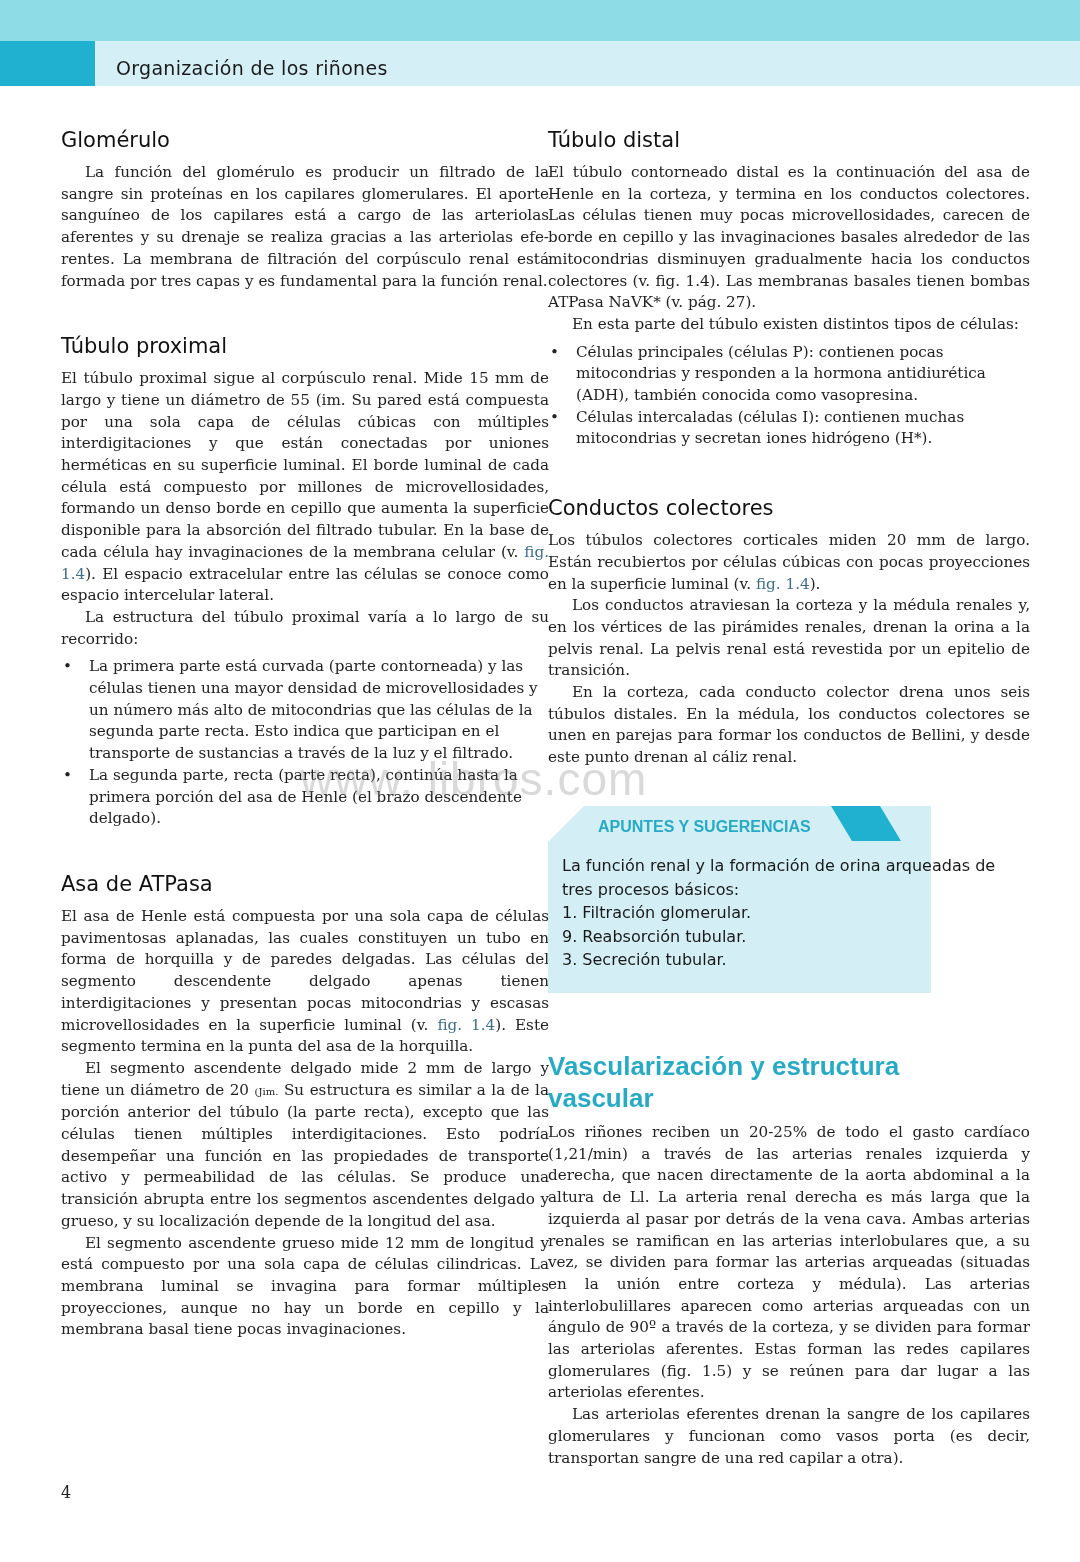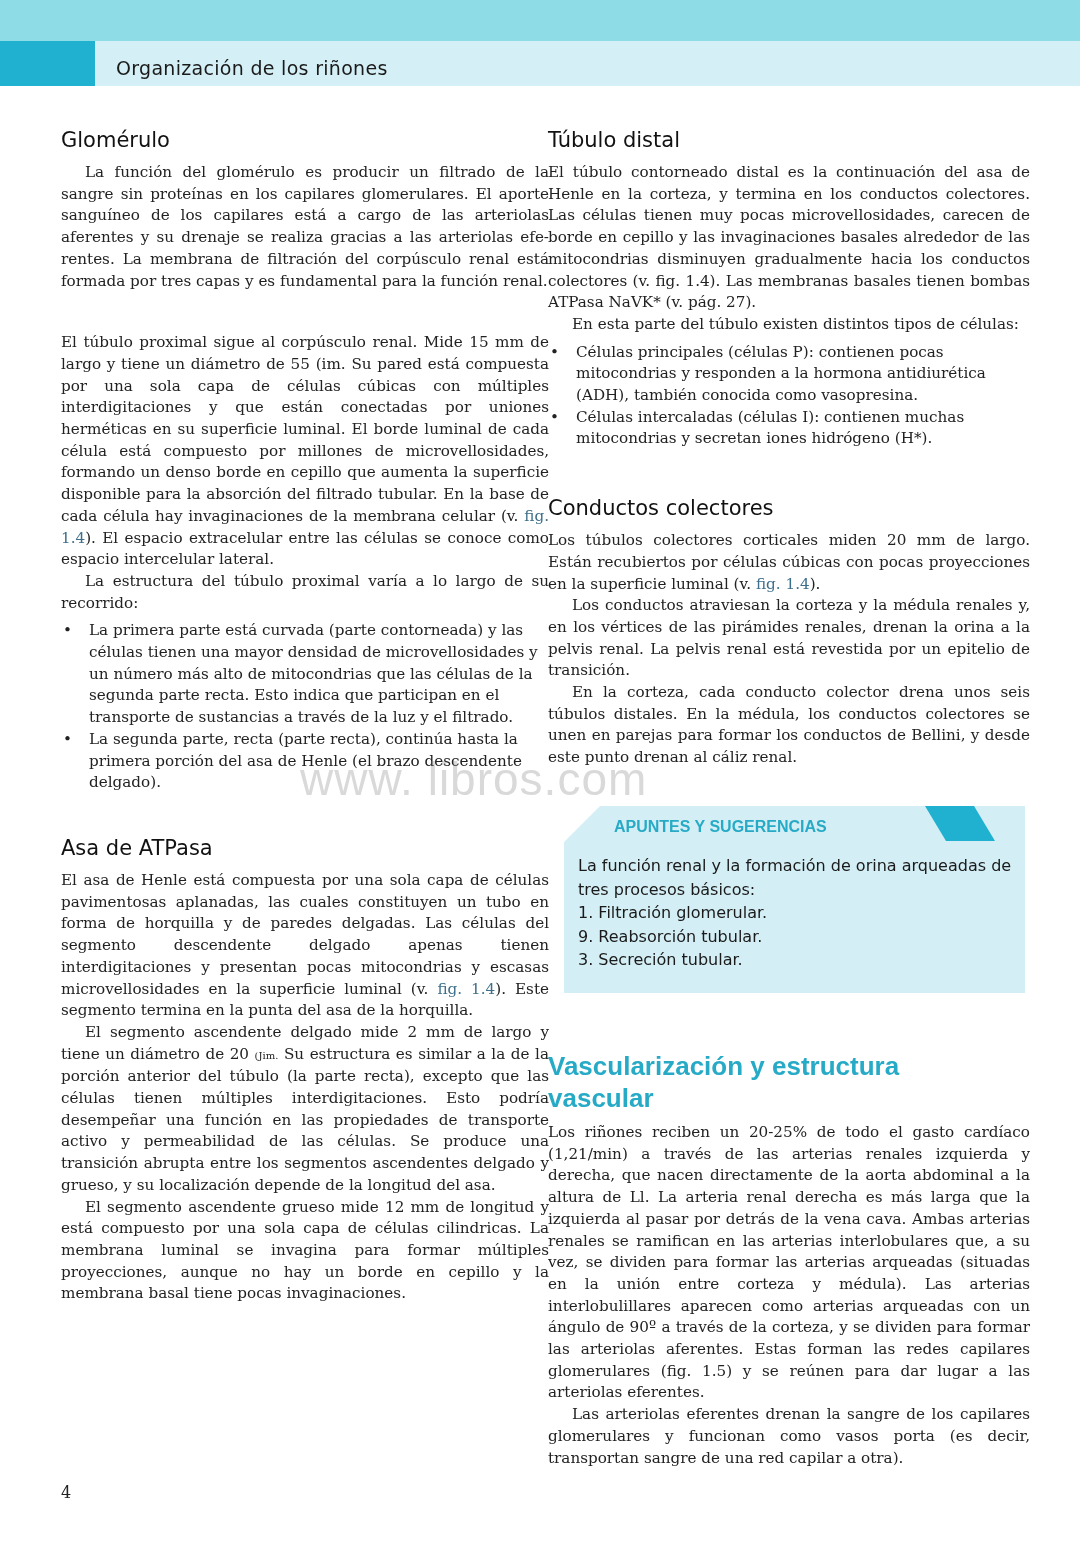--- a/index.html
+++ b/index.html
@@ -24,23 +24,22 @@
     }
     p { margin: 0; font-size: 15.2px; line-height: 21.7px; text-align: justify; }
     p.indent { text-indent: 24px; }
     .small { font-size: 10px; }
     .figref { color: #3d6f8a; }
     ul.bullets { list-style: none; margin: 6px 0 0 0; padding: 0; }
     ul.bullets li { position: relative; padding-left: 28px; font-size: 15.2px; line-height: 21.7px; margin-bottom: 0; text-align: left;}
     ul.bullets li .bullet { position: absolute; left: 2px; top: 0; }
     .sec { margin-bottom: 28px; }
     .note-box {
-      position: absolute; left: 548px; top: 806px; width: 461px; height: 187px;
+      position: absolute; left: 548px; top: 806px; width: 383px; height: 187px;
       background: #d3eef4;
-      margin-left: 16px;
     }
     .note-box .cut-left {
       position: absolute; left: 0; top: 0; width: 0; height: 0;
       border-top: 36px solid #ffffff; border-right: 36px solid transparent;
     }
     .note-box .corner {
       position: absolute; right: 30px; top: 0; width: 70px; height: 35px;
       background: #1fb1cf;
       clip-path: polygon(0 0, 70% 0, 100% 100%, 30% 100%);
     }
@@ -71,20 +70,21 @@
 <div class="header-tab"></div>
 <div class="header-title">Organización de los riñones</div>
 
 <div class="col col-left">
   <section class="sec">
     <h2>Glomérulo</h2>
     <p class="indent">La función del glomérulo es producir un filtrado de la sangre sin proteínas en los capilares glomerulares. El aporte sanguíneo de los capilares está a cargo de las arteriolas aferentes y su drenaje se realiza gracias a las arteriolas efe-rentes. La membrana de filtración del corpúsculo renal está formada por tres capas y es fundamental para la función renal.</p>
   </section>
 
   <section class="sec" style="margin-top:40px">
+    <h2>Túbulo proximal</h2>
     <p><span>El túbulo proximal sigue al corpúsculo renal. Mide 15 mm de largo y tiene un diámetro de 55 (im. Su pared está compuesta por una sola capa de células cúbicas con múltiples interdigitaciones y que están conectadas por uniones herméticas en su superficie luminal. El borde luminal de cada célula está compuesto por millones de microvellosidades, formando un denso borde en cepillo que aumenta la superficie disponible para la absorción del filtrado tubular. En la base de cada célula hay invaginaciones de la membrana celular (v. </span><span class="figref">fig. 1.4</span><span>). El espacio extracelular entre las células se conoce como espacio intercelular lateral.</span></p>
     <p class="indent">La estructura del túbulo proximal varía a lo largo de su recorrido:</p>
     <ul class="bullets">
       <li><span class="bullet">•</span><span>La primera parte está curvada (parte contorneada) y las células tienen una mayor densidad de microvellosidades y un número más alto de mitocondrias que las células de la segunda parte recta. Esto indica que participan en el transporte de sustancias a través de la luz y el filtrado.</span></li>
       <li><span class="bullet">•</span><span>La segunda parte, recta (parte recta), continúa hasta la primera porción del asa de Henle (el brazo descendente delgado).</span></li>
     </ul>
   </section>
 
   <section class="sec" style="margin-top:40px">
     <h2>Asa de ATPasa</h2>

